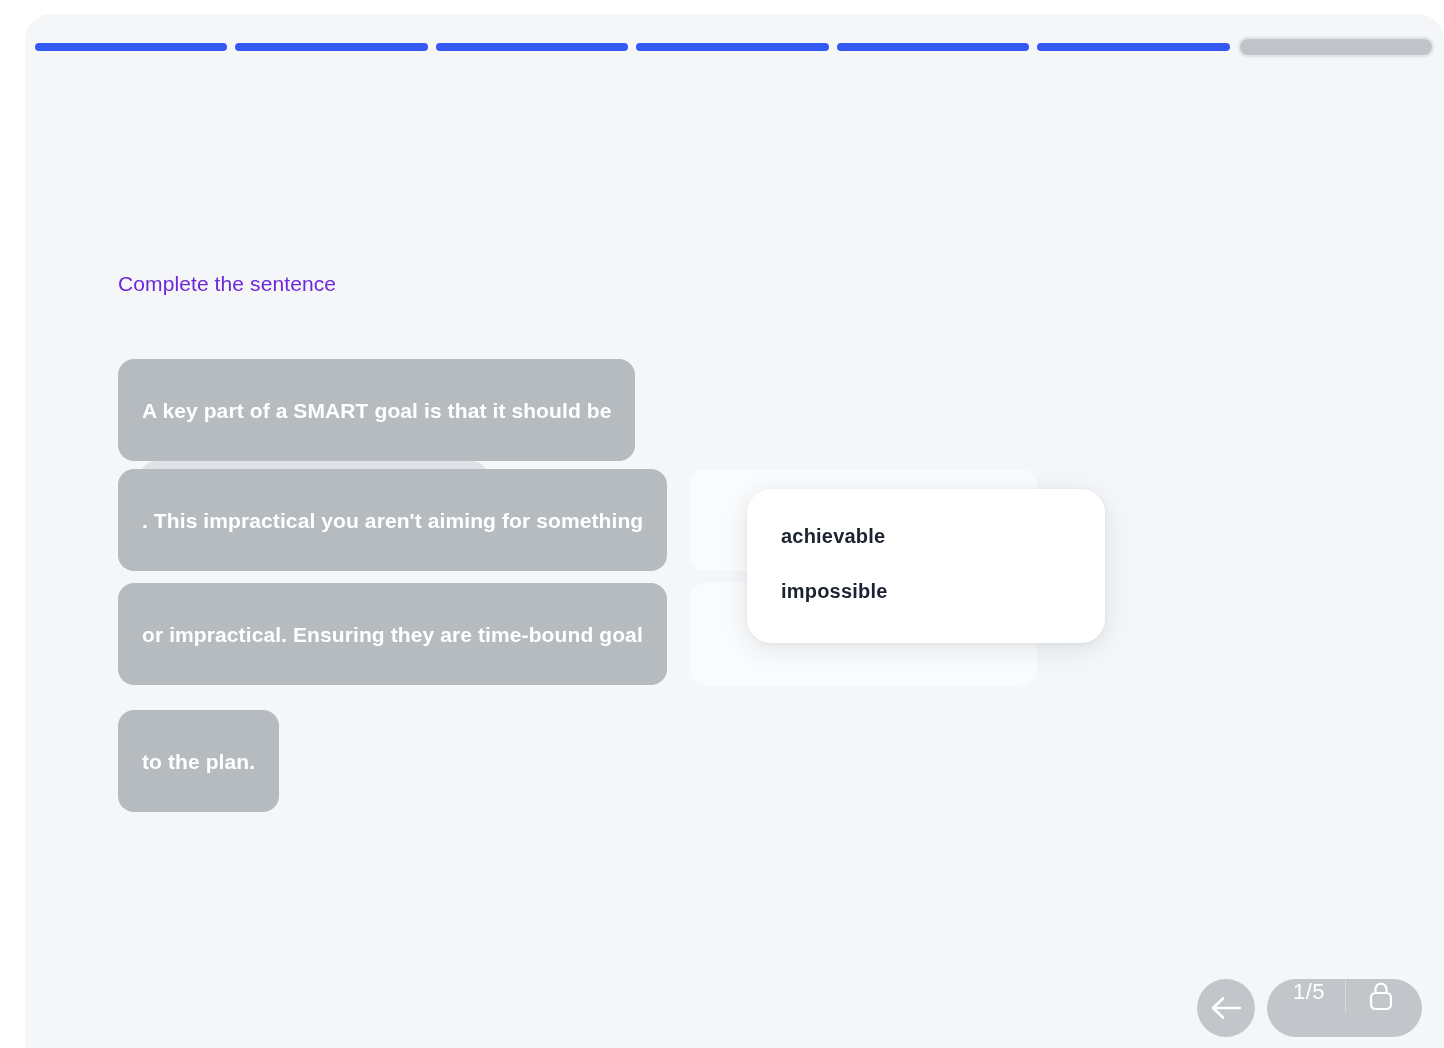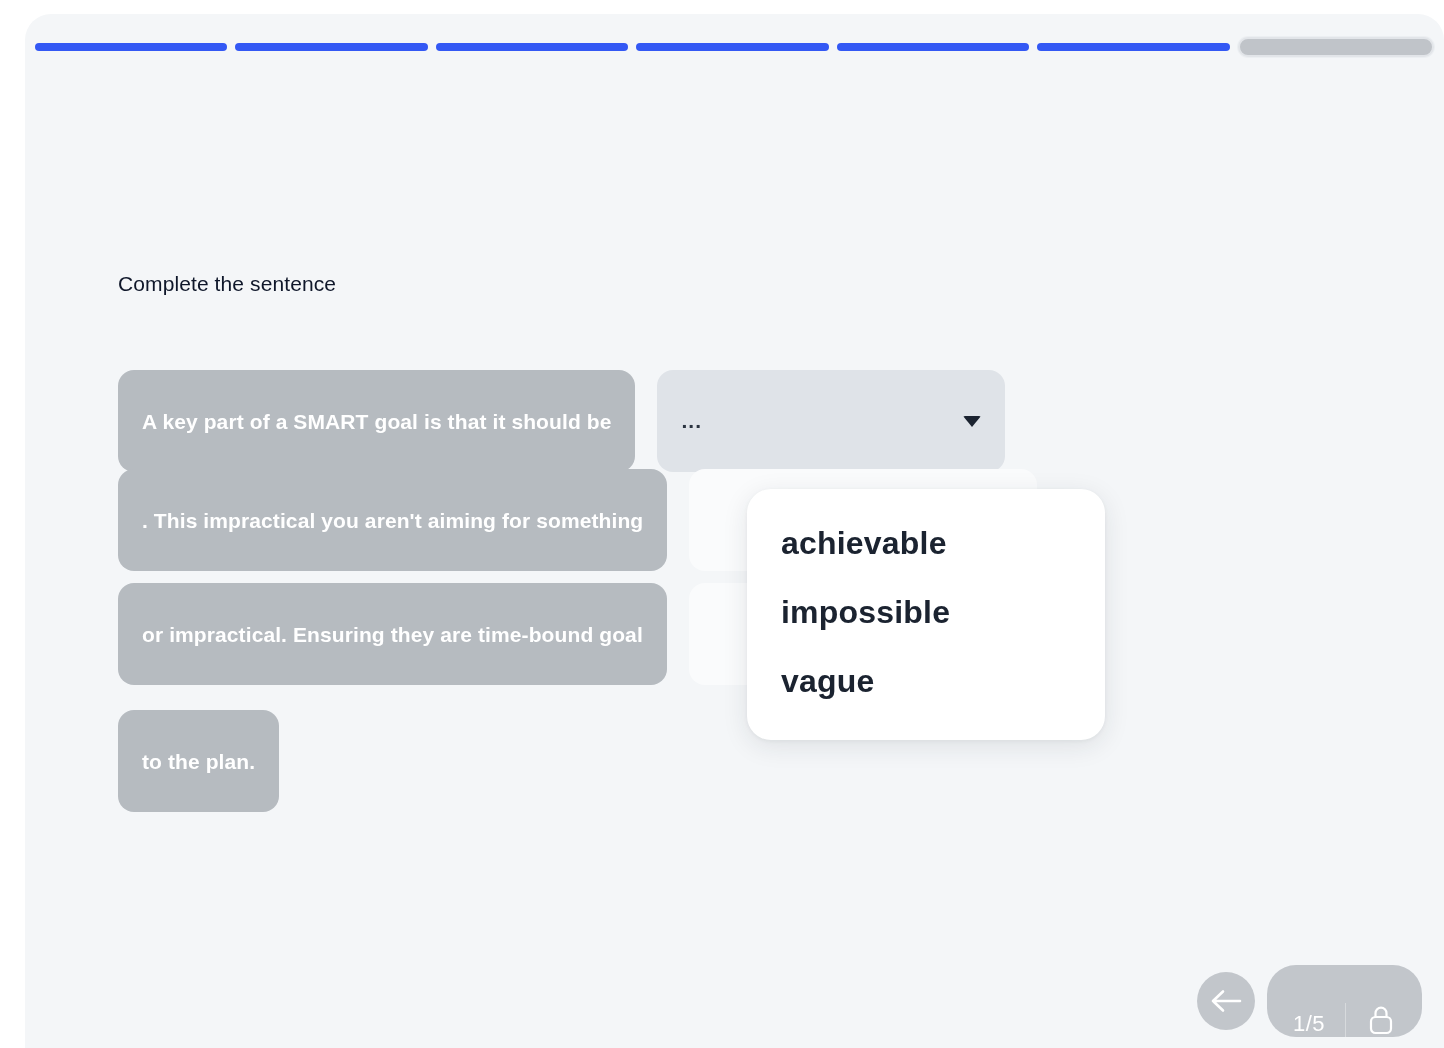--- a/index.html
+++ b/index.html
@@ -65,21 +65,21 @@
     border-radius: 7px;
     background: #c0c4c9;
   }
 
   
   #prompt-title {
     position: absolute;
     left: 93px;
     top: 258px;
     font-size: 21px;
-    color: #0f172a;
+    color: #6d28d9;
     letter-spacing: 0.1px;
   }
 
   
   #sentence-area {
     position: absolute;
     left: 93px;
     top: 340px;
     width: 1300px;
   }
@@ -137,39 +137,39 @@
   }
   .slot.dim .caret {
     border-top-color: #8d949c;
     border-left-width: 7px;
     border-right-width: 7px;
     border-top-width: 9px;
   }
   .slot.dim .slot-value { visibility: hidden; }
 
   
-  #row-1 { top: 16px;   left: 0px; }
+  #row-1 { top: 5px;   left: 0px; flex-direction: column; }
   #row-2 { top: 115px; left: 0px; }
   #row-3 { top: 229px; left: 0px; }
   #row-4 { top: 356px; left: 0px; }
 
   
   #dropdown-menu {
     position: absolute;
     left: 722px;
     top: 475px;
     width: 358px;
     background: #ffffff;
     border-radius: 24px;
     box-shadow: 0 6px 26px rgba(27, 35, 48, 0.10), 0 1px 4px rgba(27,35,48,0.05);
     padding: 20px 0 24px 0;
     z-index: 40;
   }
   .menu-option {
-    font-size: 32px;
+    font-size: 20px;
     font-weight: bold;
     color: #1b2330;
     padding: 16px 34px;
     letter-spacing: 0.2px;
     cursor: pointer;
   }
 
   
   #bottom-nav {
     position: absolute;
@@ -187,25 +187,25 @@
     background: #c2c6cb;
     display: flex;
     align-items: center;
     justify-content: center;
     border: none;
     cursor: pointer;
     padding: 0;
   }
   #back-button svg { display: block; }
   #progress-pill {
-    height: 72px;
+    height: 58px;
     border-radius: 29px;
     background: #c2c6cb;
     display: flex;
-    align-items: flex-end;
+    align-items: flex-start;
     padding: 0 26px;
     gap: 20px;
   }
   #page-counter {
     color: #ffffff;
     font-size: 22px;
     font-weight: normal;
     letter-spacing: 0.5px;
   }
   .nav-divider {
@@ -260,21 +260,20 @@
 
     <div class="sentence-row" id="row-4">
       <div class="chip">to the plan.</div>
     </div>
 
   </div>
 
   <div id="dropdown-menu">
     <div class="menu-option">achievable</div>
     <div class="menu-option">impossible</div>
-    <div class="menu-option">vague</div>
   </div>
 
   <div id="bottom-nav">
     <button id="back-button">
       <span>
         <svg width="32" height="26" viewBox="0 0 32 26" fill="none" xmlns="http://www.w3.org/2000/svg">
           <path d="M30 13H3M3 13L13 3.5M3 13L13 22.5" stroke="#ffffff" stroke-width="2.6" stroke-linecap="round" stroke-linejoin="round"></path>
         </svg>
       </span>
     </button>

